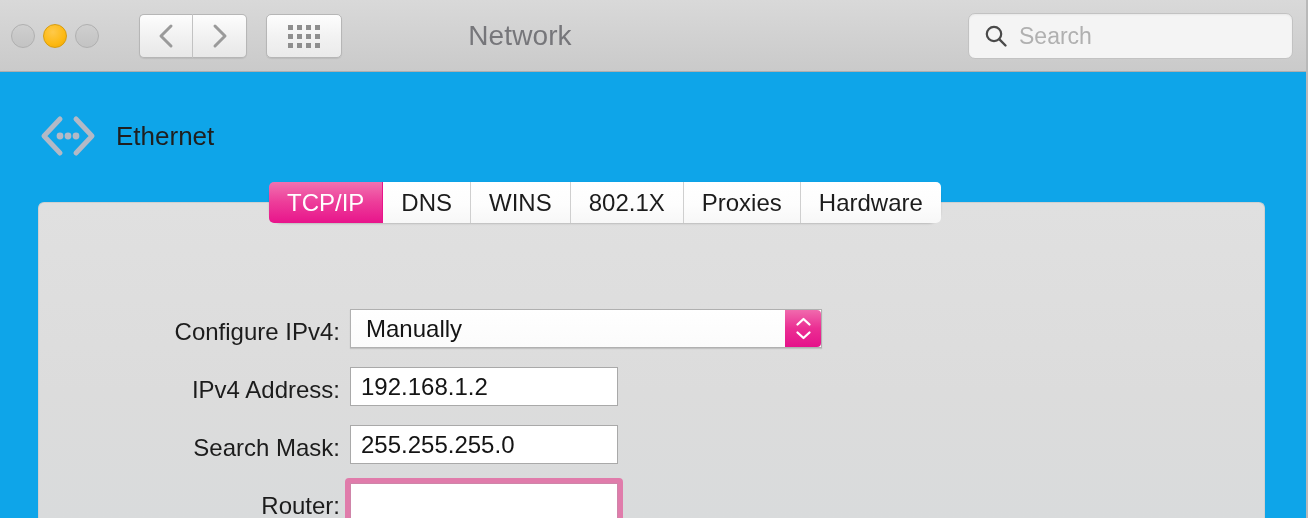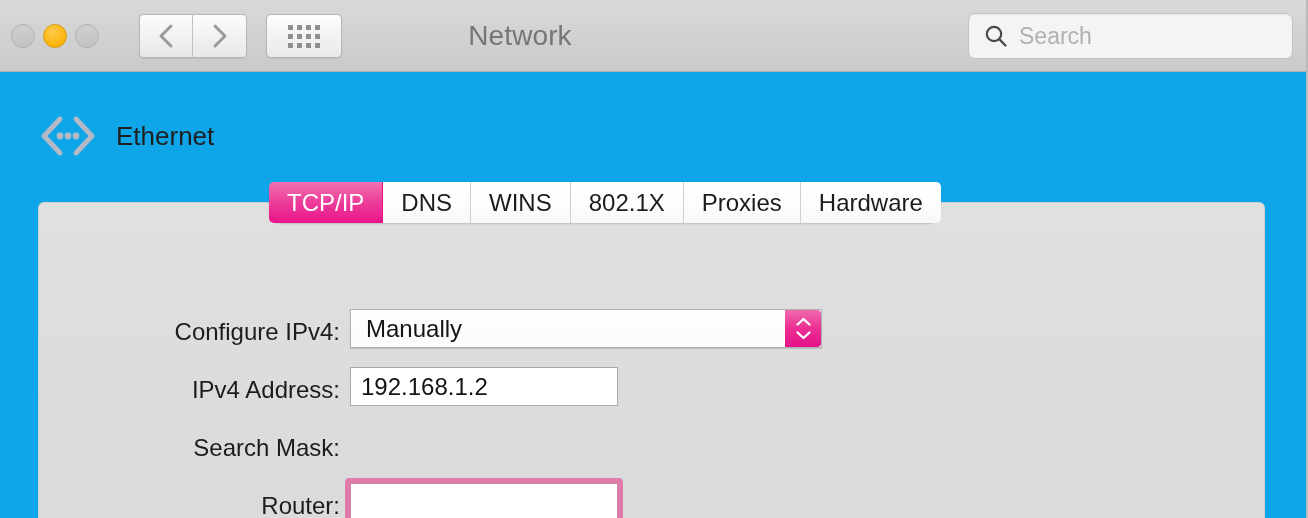--- a/index.html
+++ b/index.html
@@ -406,20 +406,23 @@
 
       <div class="row">
         <div class="row-label">IPv4 Address:</div>
         <div class="field w-text">
           <span>192.168.1.2</span>
         </div>
       </div>
 
       <div class="row">
         <div class="row-label">Search Mask:</div>
+        <div class="field w-text">
+          <span>255.255.255.0</span>
+        </div>
       </div>
 
       <div class="row">
         <div class="row-label">Router:</div>
         <div class="focus-ring">
           <div class="inner">
             <span></span>
           </div>
         </div>
       </div>

